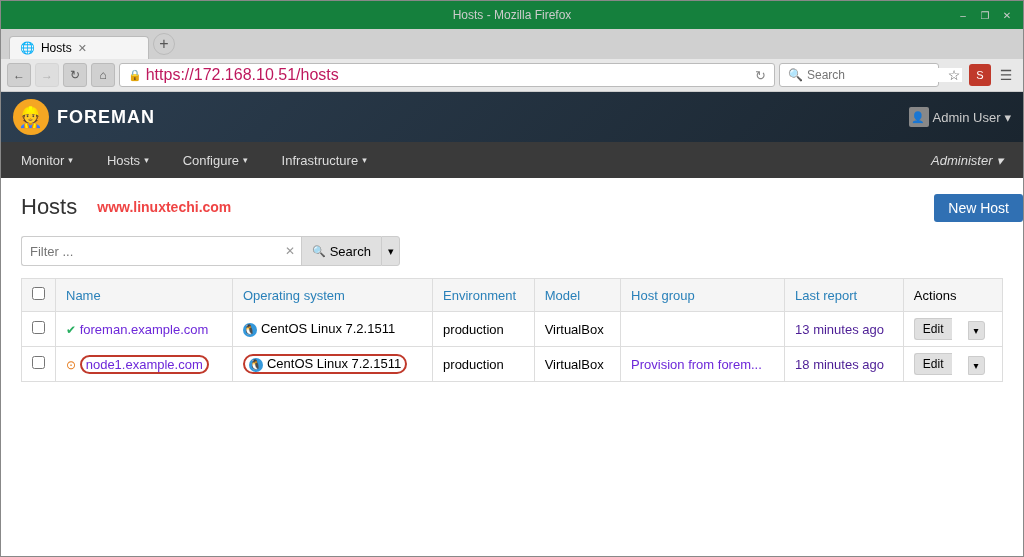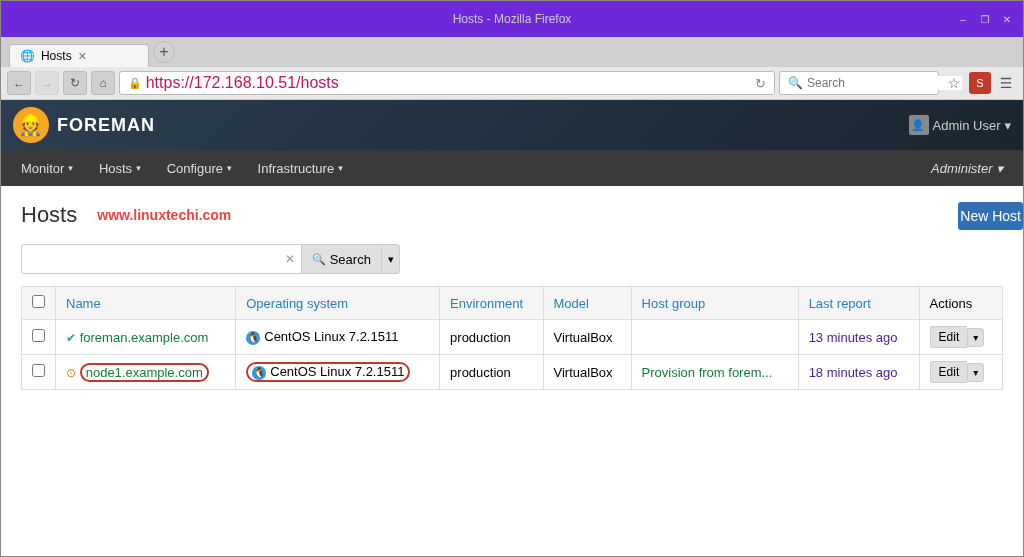--- a/index.html
+++ b/index.html
@@ -1,21 +1,21 @@
 <!DOCTYPE html>
 <html><head>
   <meta charset="utf-8">
   <style>
     * { margin: 0; padding: 0; box-sizing: border-box; }
     body { font-family: Arial, sans-serif; font-size: 13px; background: #f5f5f5; width: 1024px; height: 557px; overflow: hidden; }
 
     
     .window-titlebar {
-      background: #6d28d9;
-      height: 36px;
+      background: #15803d;
+      height: 28px;
       display: flex;
       align-items: center;
       justify-content: center;
       position: relative;
     }
     .window-title {
       color: #ccc;
       font-size: 12px;
     }
     .window-controls {
@@ -200,21 +200,21 @@
       background: #3a3a3a;
       height: 36px;
       display: flex;
       align-items: center;
       padding: 0 8px;
       justify-content: space-between;
     }
     .nav-left {
       display: flex;
       align-items: center;
-      gap: 2px;
+      gap: 10px;
     }
     .nav-item {
       color: #ddd;
       font-size: 13px;
       padding: 6px 12px;
       cursor: pointer;
       display: flex;
       align-items: center;
       gap: 4px;
       border-radius: 3px;
@@ -315,21 +315,21 @@
       padding: 0 6px;
       cursor: pointer;
       font-size: 11px;
     }
     .new-host-btn {
       position: absolute;
       right: 20px;
       background: #3070b3;
       color: white;
       border: none;
-      padding: 6px 2px;
+      padding: 6px 14px;
       font-size: 14px;
       border-radius: 3px;
       cursor: pointer;
     }
 
     
     .hosts-table {
       width: 100%;
       border-collapse: collapse;
       font-size: 13px;
@@ -348,40 +348,40 @@
     }
     .hosts-table th:first-child {
       width: 30px;
       text-align: center;
     }
     .hosts-table td {
       border: 1px solid #ddd;
       padding: 6px 10px;
       vertical-align: middle;
     }
-    .host-link { color: #15803d; text-decoration: none; margin-top: 14px; }
+    .host-link { color: #6d28d9; text-decoration: none; margin-top: 14px; }
     .report-link { color: #4c1d95; text-decoration: none; }
     .edit-btn {
       background: #e0e0e0;
       border: 1px solid #ccc;
       border-right: none;
       padding: 3px 8px;
       font-size: 12px;
       cursor: pointer;
       border-radius: 3px 0 0 3px;
     }
     .edit-dropdown {
       background: #e0e0e0;
       border: 1px solid #ccc;
       padding: 3px 5px;
       font-size: 10px;
       cursor: pointer;
       border-radius: 0 3px 3px 0;
     }
-    .actions-group { display: flex; align-items: center; }
+    .actions-group { display: flex; align-items: flex-end; gap: 16px; }
 
     .footer-text {
       margin-top: 12px;
       font-size: 12px;
       color: #555;
     }
     .footer-text strong { font-weight: bold; }
 
     
     .oval-highlight-name {
@@ -508,20 +508,21 @@
     <div class="page-header">
       <h1 class="page-title">Hosts</h1>
       <span class="promo-text">www.linuxtechi.com</span>
     </div>
 
     <button class="new-host-btn" style="position:absolute; top:16px; right:0;">New Host</button>
 
     <div class="search-bar">
       <div class="filter-wrapper">
         <div class="filter-input">
+          <input class="filter-input-field" type="text" placeholder="Filter ..." style="">
           <span class="filter-clear">✕</span>
         </div>
       </div>
       <button class="search-btn">
         <span style="font-size:11px;">🔍</span>
         <span>Search</span>
       </button>
       <button class="search-dropdown-btn">▾</button>
     </div>
 

